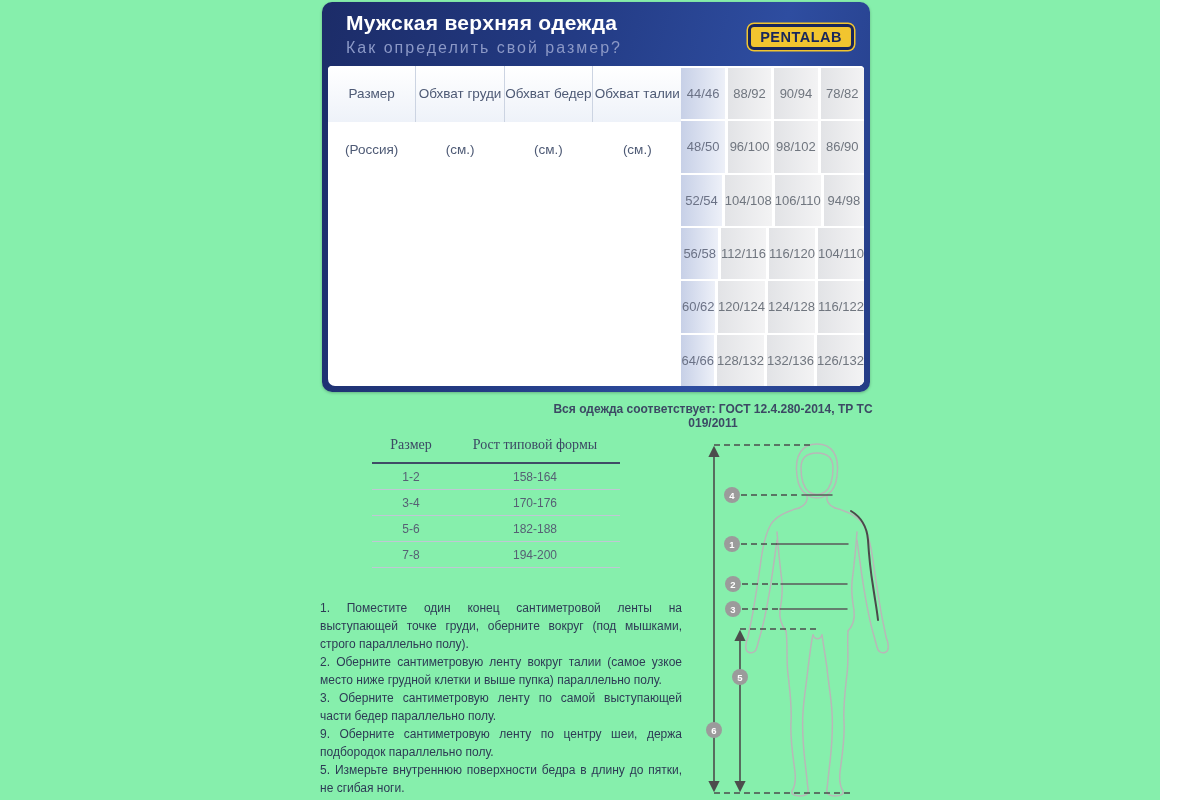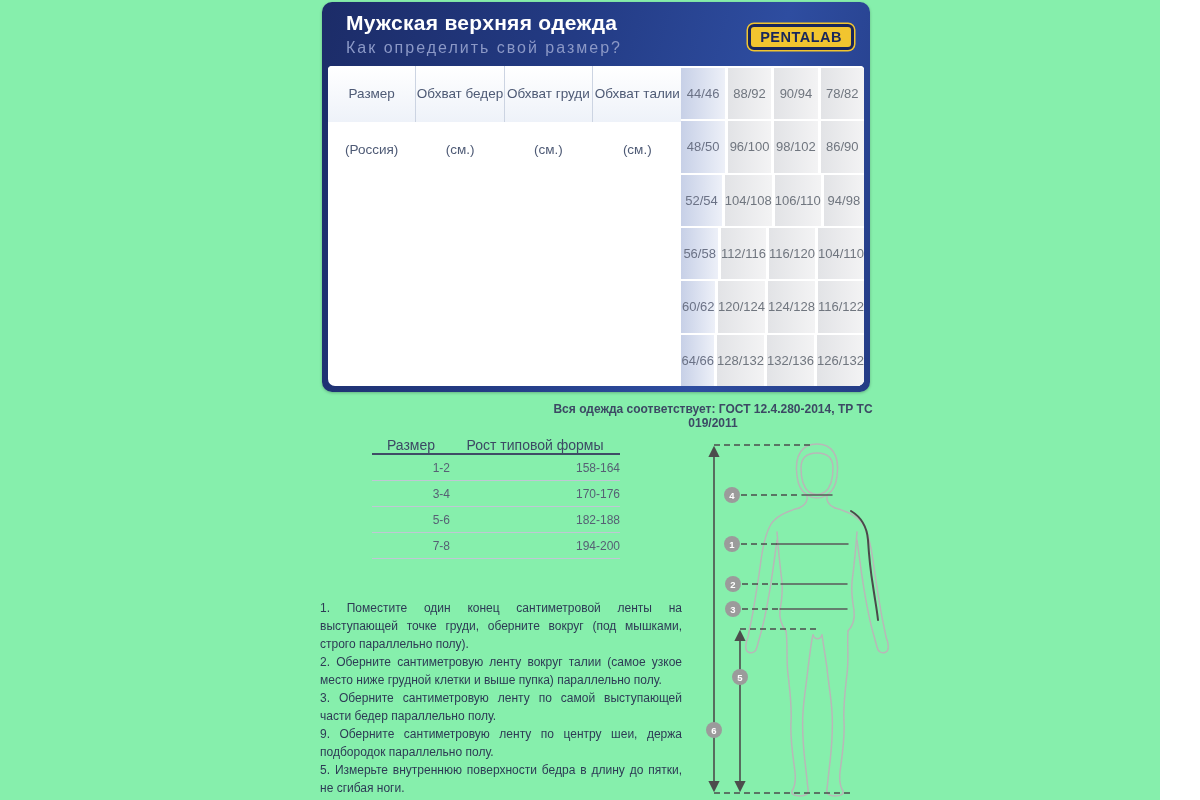--- a/index.html
+++ b/index.html
@@ -38,26 +38,26 @@
              font-size:13px; color:#70767f;text-align:center; }
   .st-cell.size { background:linear-gradient(90deg,#c7d0e7,#edf0f8); color:#6b7286; }
   .st-cell.val  { background:linear-gradient(90deg,#e2e3e6,#f3f3f4); }
 
   
   .gost-note { position:absolute; left:543px; top:402px; width:340px; text-align:center;
                font-size:12px; font-weight:bold; color:#3c4964; }
 
   
   .height-table { position:absolute; left:372px; top:437px; width:248px; }
-  .ht-head { display:grid; grid-template-columns:78px 1fr; 
-             border-bottom:2px solid #3f4c66; }
+  .ht-head { display:grid; grid-template-columns:78px 1fr; padding-bottom:9px;
+             border-bottom:2px solid #3f4c66;font-family:Liberation Serif, serif; }
   .ht-head-cell { text-align:center; font-size:14px; color:#3c4964; font-weight:500; }
   .ht-row { display:grid; grid-template-columns:78px 1fr; height:26px; align-items:center;
             border-bottom:1px solid #bfc7d4; }
-  .ht-cell { text-align:right; font-size:12px; color:#566074; }
+  .ht-cell { text-align:center; font-size:12px; color:#566074; }
 
   
   .instructions { position:absolute; left:320px; top:599px; width:362px;
                   font-size:12px; color:#2d3b55; line-height:1.5; text-align:justify; }
   .instructions p { margin:0; }
 
   
   .figure { position:absolute; left:690px; top:432px; width:270px; height:368px; }
   .figure svg { width:100%; height:100%; display:block; }
 </style>
@@ -69,22 +69,22 @@
   <div class="panel">
     <div class="panel-header">
       <div class="page-title">Мужская верхняя одежда</div>
       <div class="page-subtitle">Как определить свой размер?</div>
       <div class="brand-logo">PENTALAB</div>
     </div>
 
     <div class="size-table">
       <div class="st-head">
         <div class="st-head-cell">Размер (Россия)</div>
+        <div class="st-head-cell">Обхват груди (см.)</div>
         <div class="st-head-cell">Обхват бедер (см.)</div>
-        <div class="st-head-cell">Обхват груди (см.)</div>
         <div class="st-head-cell">Обхват талии (см.)</div>
       </div>
       <div class="st-divider"></div>
       <div class="st-body">
         <div class="st-row">
           <div class="st-cell size">44/46</div>
           <div class="st-cell val">88/92</div>
           <div class="st-cell val">90/94</div>
           <div class="st-cell val">78/82</div>
         </div>

